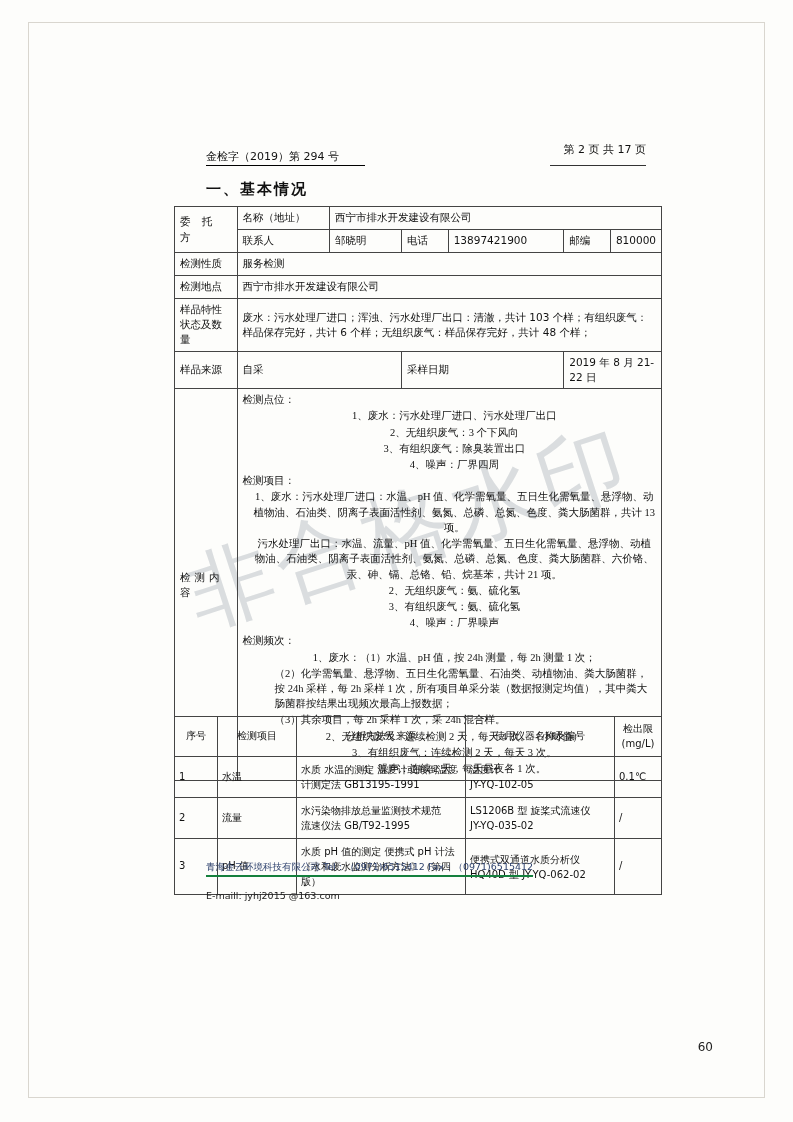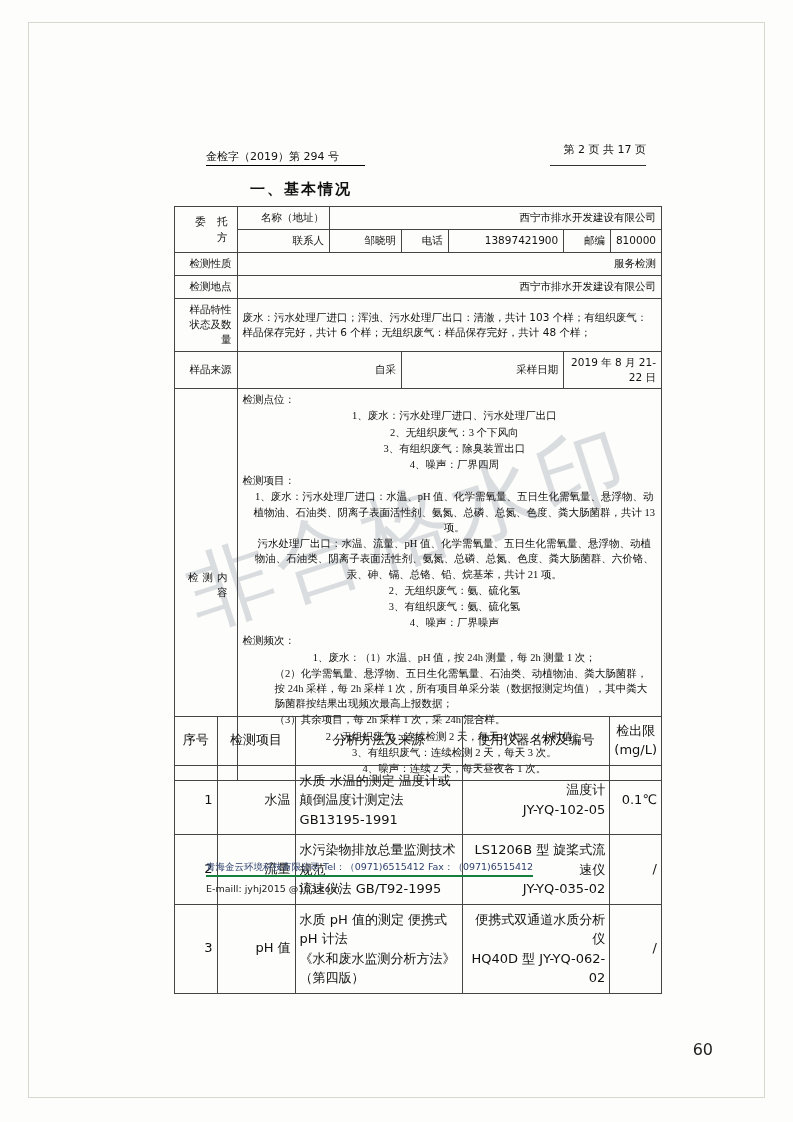--- a/index.html
+++ b/index.html
@@ -66,37 +66,36 @@
     padding-bottom: 8px;
     padding-left: 14px;
   }
 
   .section-title {
     position: absolute;
     font-size: 15px;
     font-weight: bold;
     letter-spacing: 2px;
     font-family: Liberation Mono, monospace;
-    margin-left: 44px;
   }
   #sec1 { left: 206px; top: 180px; }
   #sec2 { left: 206px; top: 690px; }
 
   table.doc {
     position: absolute;
     border-collapse: collapse;
     font-size: 10.5px;
     line-height: 1.45;
   }
   table.doc td {
     border: 1px solid #444;
     padding: 3px 5px;
     vertical-align: middle;
   }
-  .c { text-align: right; }
+  .c { text-align: left; }
   .l { text-align: left; }
   .sp2 { letter-spacing: 4px; }
 
   
   #t1 {
     left: 174px;
     top: 206px;
     width: 488px;
   }
   #t1 td { height: 16px; }
@@ -107,46 +106,46 @@
   .content-cell p { margin: 0 0 1px 0; }
   .ind1 { padding-left: 0; }
   .ind2 { padding-left: 10px; text-align: center; }
   .ind4 { padding-left: 32px; }
 
   
   #t2 {
     left: 174px;
     top: 716px;
     width: 488px;
-    font-size: 13px;
+    font-size: 10px;
   }
   #t2 td { padding: 5px 4px; }
   #t2 .hd { font-weight: normal; text-align: center; }
   .two-line { line-height: 1.5; margin-left: 26px; }
 
   .footer {
     position: absolute;
     left: 206px;
     top: 860px;
     font-size: 9.5px;
     line-height: 1.5;
     color: #2b3f6b;
   }
   .footer .line1 {
     border-bottom: 2px solid #15803d;
     display: inline-block;
     padding-bottom: 1px;
   }
-  .footer .line2 { color: #222; margin-top: 5px; }
+  .footer .line2 { color: #222; margin-top: 12px; }
 
   .pagenum {
     position: absolute;
     right: 80px;
     top: 1040px;
-    font-size: 16px;
+    font-size: 12px;
     color: #222;
   }
 </style>
 </head>
 <body>
 
 <div class="page">
   <div class="scan-frame"></div>
 
   <div class="watermark">非合格水印</div>

